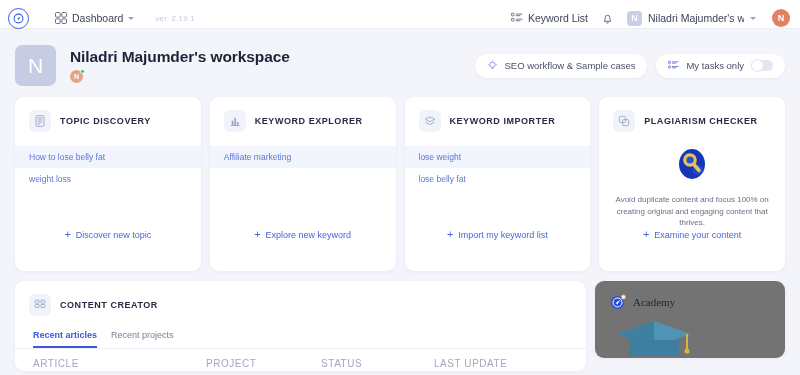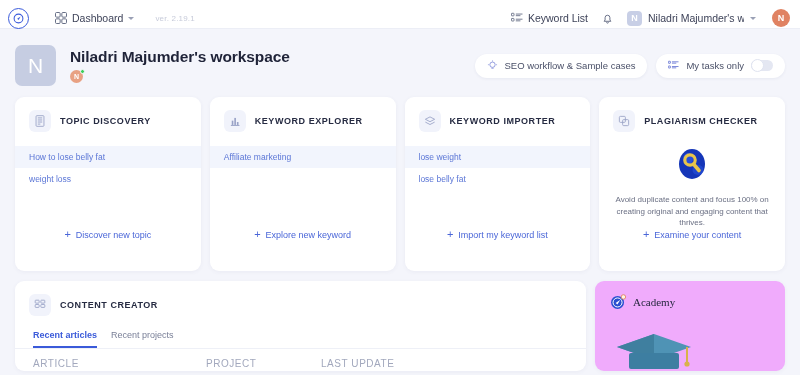--- a/index.html
+++ b/index.html
@@ -185,24 +185,24 @@
   }
   .tab {
     font-size: 9px; padding-bottom: 6px; color: #7a8098; cursor: pointer;
   }
   .tab.active { color: #3a5ad9; font-weight: bold; border-bottom: 2px solid #3a5ad9; }
   .thead { display: flex; padding: 9px 18px 0 18px; }
   .th { font-size: 10px; color: #a2a8bd; letter-spacing: .55px; }
 
   .academy {
     flex: 1 1 0;
-    background: #f0abfc; border-radius: 9px;
+    background: #737373; border-radius: 9px;
     box-shadow: 0 1px 4px rgba(60,70,120,.06);
     padding: 12px 14px 0 14px;
-    height: 90px; overflow: hidden; position: relative;
+    height: 77px; overflow: hidden; position: relative;
   }
   .academy-head { display: flex; align-items: center; gap: 6px; }
   .academy-title { font-family: "Liberation Serif", serif; font-size: 11px; color: #1f2338; }
   .cap { position: absolute; left: 14px; bottom: -10px; }
 </style>
 </head>
 <body>
 
 <div class="topnav">
   <div class="nav-left">
@@ -403,20 +403,21 @@
     </div>
 
     <div class="tabs">
       <div class="tab active">Recent articles</div>
       <div class="tab">Recent projects</div>
     </div>
 
     <div class="thead">
       <div class="th" style="flex:0 0 173px">ARTICLE</div>
       <div class="th" style="flex:0 0 115px">PROJECT</div>
+      <div class="th" style="flex:0 0 113px">STATUS</div>
       <div class="th" style="flex:1 1 auto">LAST UPDATE</div>
     </div>
   </div>
 
   <div class="academy">
     <div class="academy-head">
       <svg width="18" height="18" viewBox="0 0 20 20">
         <circle cx="9.5" cy="10.5" r="7.2" fill="#2b4fd0"></circle>
         <circle cx="9.5" cy="10.5" r="5" fill="none" stroke="#ffffff" stroke-width="1.1"></circle>
         <path d="M12.6 7.6 L7.4 11 L9.3 12.9 Z" fill="#ffffff"></path>

